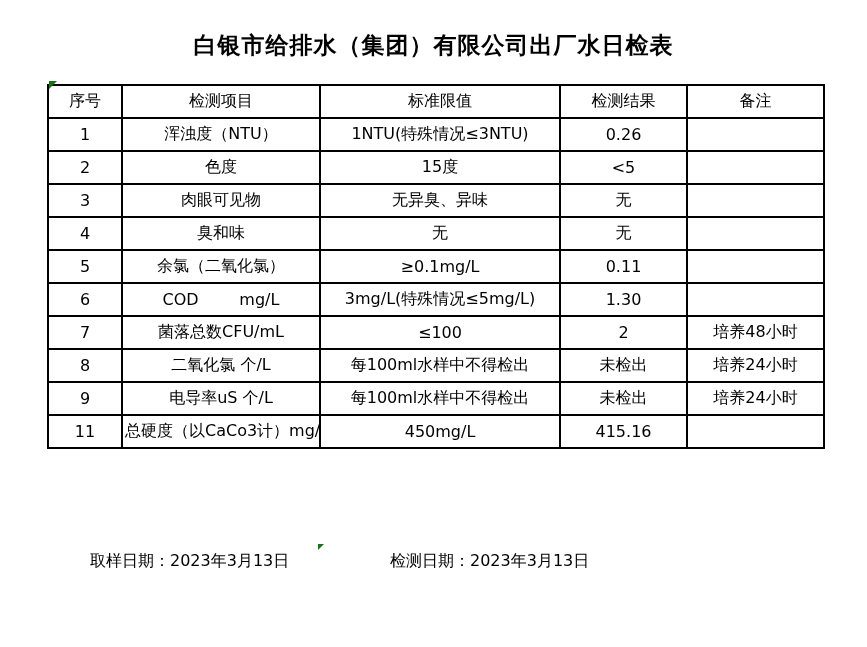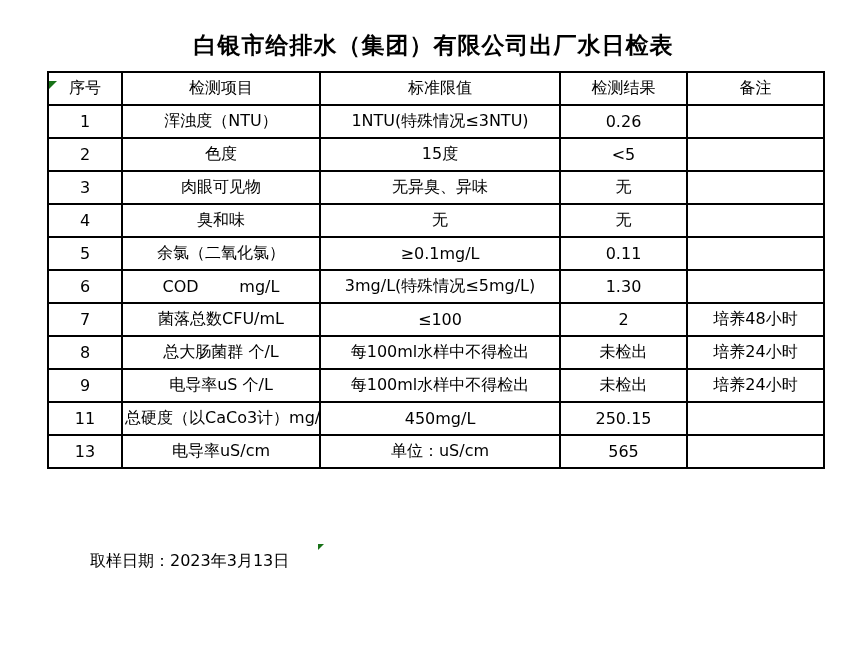--- a/index.html
+++ b/index.html
@@ -22,21 +22,21 @@
     width: 867px;
     text-align: center;
     font-size: 23px;
     font-weight: bold;
     letter-spacing: 1px;
     margin: 0;
   }
   table.inspection {
     position: absolute;
     left: 47px;
-    top: 71px;
+    top: 84px;
     width: 776px;
     border-collapse: collapse;
     table-layout: fixed;
   }
   table.inspection th,
   table.inspection td {
     border: 2px solid #000000;
     height: 33px;
     box-sizing: border-box;
     text-align: center;
@@ -143,47 +143,41 @@
     </tr>
     <tr>
       <td>7</td>
       <td>菌落总数CFU/mL</td>
       <td>≤100</td>
       <td>2</td>
       <td>培养48小时</td>
     </tr>
     <tr>
       <td>8</td>
-      <td>总大肠菌群 个/L</td>
+      <td>二氧化氯 个/L</td>
       <td>每100ml水样中不得检出</td>
       <td>未检出</td>
       <td>培养24小时</td>
     </tr>
     <tr>
       <td>9</td>
       <td>电导率uS 个/L</td>
       <td>每100ml水样中不得检出</td>
       <td>未检出</td>
       <td>培养24小时</td>
     </tr>
     <tr>
       <td>11</td>
       <td>总硬度（以CaCo3计）mg/L</td>
       <td>450mg/L</td>
-      <td>250.15</td>
-      <td></td>
-    </tr>
-    <tr>
-      <td>13</td>
-      <td>电导率uS/cm</td>
-      <td>单位：uS/cm</td>
-      <td>565</td>
+      <td>415.16</td>
       <td></td>
     </tr>
   </tbody>
 </table>
 
 <div class="corner-tri tri-header"></div>
 <div class="corner-tri tri-below"></div>
 
 <div class="footer-line">
   <span class="f-sampling">取样日期：2023年3月13日</span>
+  <span class="f-testing">检测日期：2023年3月13日</span>
 </div>
 
 </body></html>

